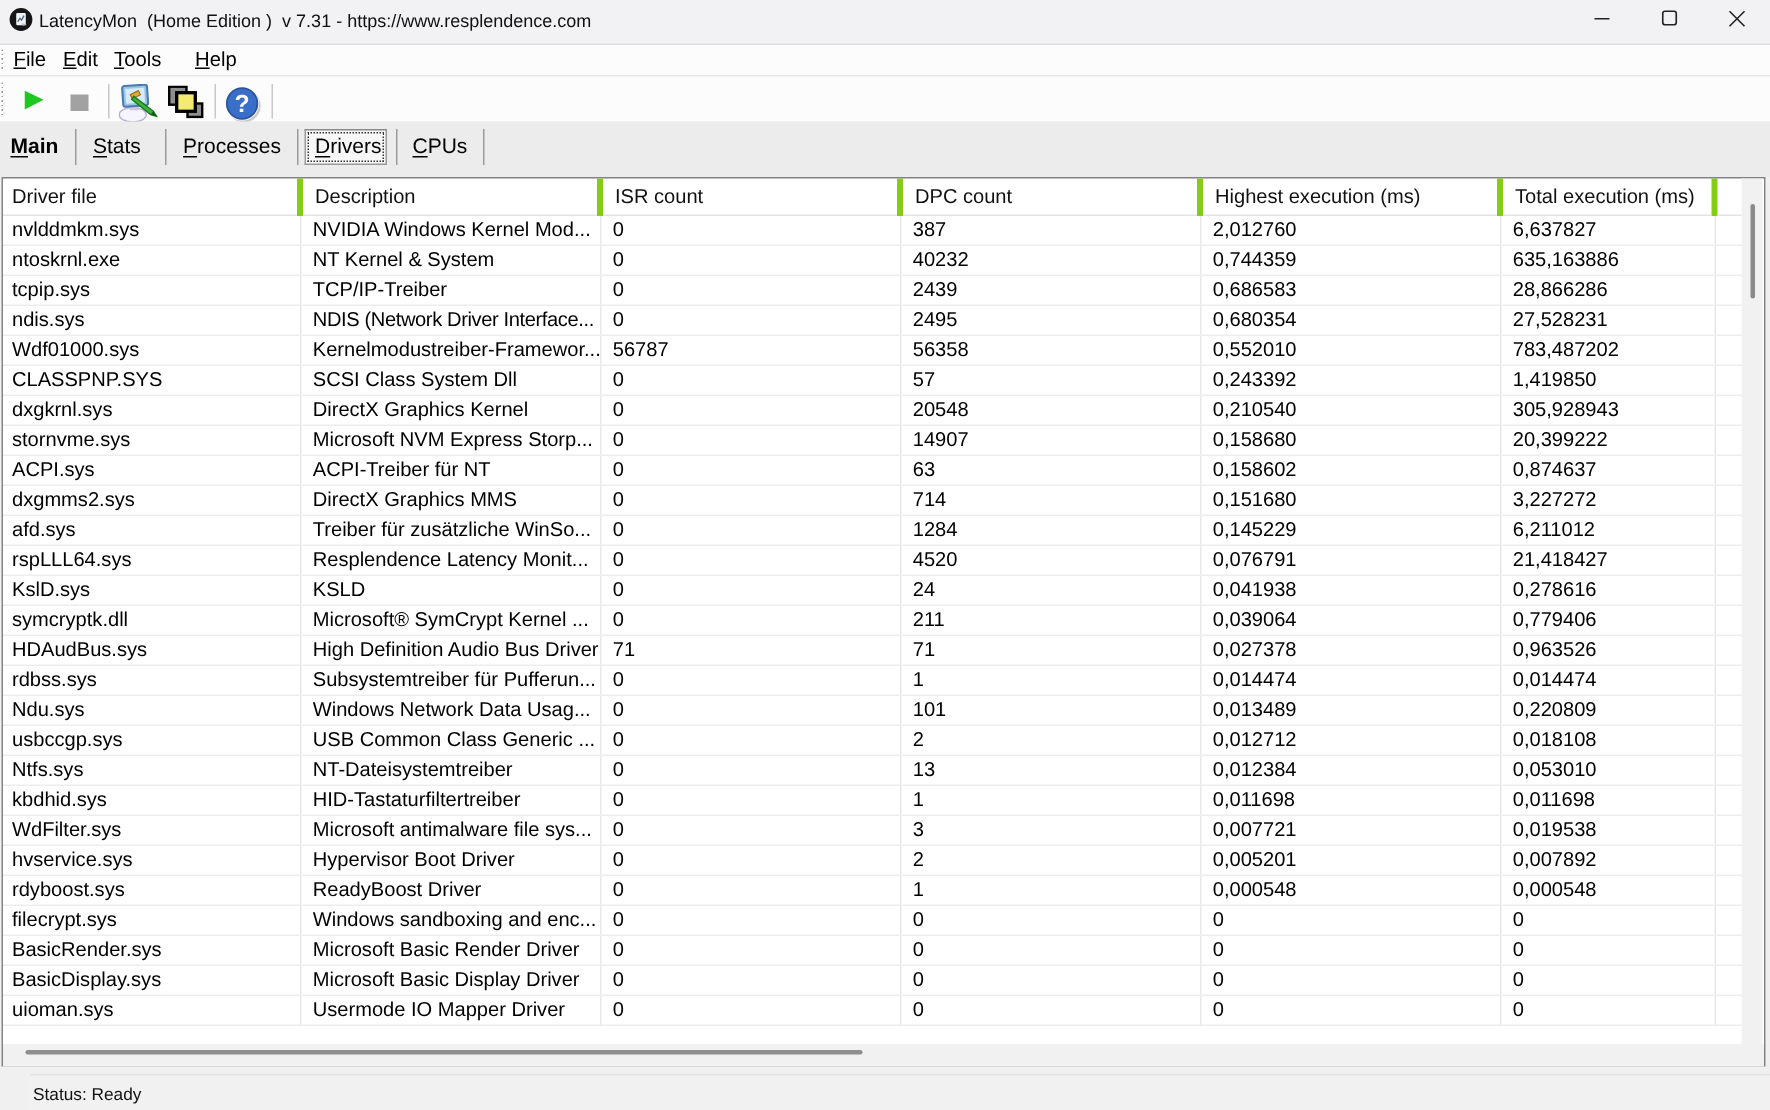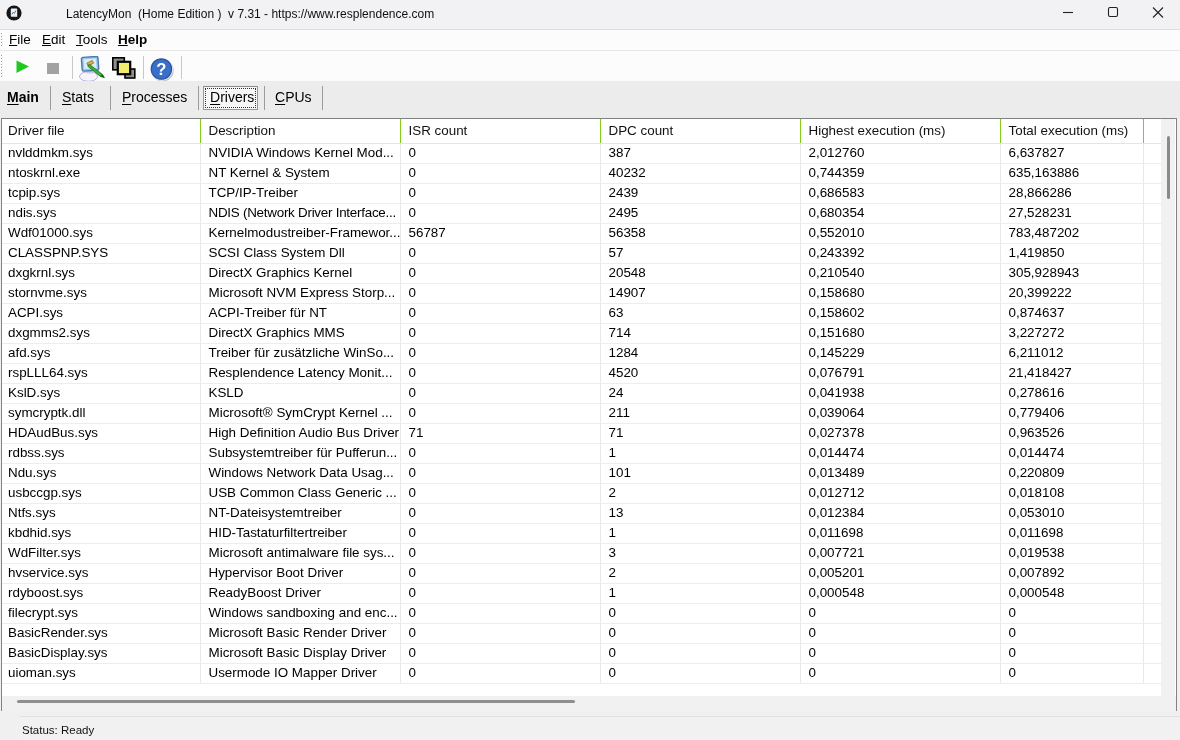--- a/index.html
+++ b/index.html
@@ -1,21 +1,21 @@
 <!DOCTYPE html>
 <html><head>
 <meta charset="utf-8">
 <style>
   html,body{margin:0;padding:0;}
   body{width:1180px;height:740px;position:relative;overflow:hidden;
        font-family:"Liberation Sans",sans-serif;background:#f0f0f0;}
   .abs{position:absolute;}
   
   #titlebar{left:0;top:0;width:1180px;height:29px;background:#f2f2f4;}
-  #title-text{left:26px;top:7px;font-size:12px;color:#101010;white-space:pre;margin-left:40px;}
+  #title-text{left:26px;top:7px;font-size:12px;color:#101010;white-space:pre;}
   
   #menubar{left:0;top:29px;width:1180px;height:21px;background:#fcfcfc;border-top:1px solid #dddde0;box-sizing:border-box;}
   .gripper{width:3px;background-image:repeating-linear-gradient(to bottom,#9a9a9a 0 1px,transparent 1px 3px),repeating-linear-gradient(to bottom,transparent 0 1px,#e8e8e8 1px 2px,transparent 2px 3px);background-size:1px 100%,1px 100%;background-position:0 0,1px 1px;background-repeat:no-repeat;}
   .menuitem{position:absolute;top:2px;font-size:13.5px;color:#000;}
   .menuitem u{text-decoration:underline;text-underline-offset:1px;}
   
   #toolbar{left:0;top:50px;width:1180px;height:31px;background:#fcfcfc;border-top:1px solid #e8e8e8;box-sizing:border-box;}
   .tsep{position:absolute;top:5px;height:23px;width:1px;background:#c8c8c8;}
   
   #tabbar{left:0;top:81px;width:1180px;height:37px;background:#ececec;}
@@ -25,21 +25,21 @@
   #drivers-box{position:absolute;left:203px;top:5px;width:53px;height:22px;background:#f7f7f7;border:1px solid #999;border-top-color:#8a8a8a;}
   #drivers-box:before{content:"";position:absolute;left:1px;top:1px;right:1px;bottom:1px;border:1px dotted #333;}
   
   #tablewrap{left:1px;top:118px;width:1176px;height:593px;border:1px solid #828282;box-sizing:border-box;background:#fff;}
   #hscroll{position:absolute;left:0;top:576.5px;width:1174px;height:15.5px;background:#f1f1f1;}
   #hthumb{position:absolute;left:15px;top:4px;width:558px;height:3.5px;background:#8f8f8f;border-radius:2px;}
   #vscroll{position:absolute;left:1159px;top:0;width:14px;height:576.5px;background:#f1f1f1;}
   #vthumb{position:absolute;left:6px;top:17px;width:3px;height:63px;background:#8a8a8a;border-radius:2px;}
   table{border-collapse:collapse;table-layout:fixed;width:1159px;font-size:13.4px;}
   col.c1{width:198px;}col.c2{width:200px;}col.c3{width:200px;}col.c4{width:200px;}col.c5{width:200px;}col.c6{width:143px;}col.c7{width:18px;}
-  th{height:20px;font-weight:normal;text-align:left;vertical-align:top;padding:4px 0 0 8px;border-right:1px solid #84cc16;border-bottom:1px solid #e4e4e4;color:#111;overflow:hidden;white-space:nowrap;}
+  th{height:20px;font-weight:normal;text-align:left;vertical-align:top;padding:4px 0 0 8px;border-right:4px solid #84cc16;border-bottom:1px solid #e4e4e4;color:#111;overflow:hidden;white-space:nowrap;}
   td{height:18.5px;vertical-align:top;padding:0.5px 0 0 8px;border-right:1px solid #e8e8e8;border-bottom:1px solid #ededed;color:#000;overflow:hidden;white-space:nowrap;}
   th:first-child,td:first-child{padding-left:6px;}
   th:last-child,td:last-child{border-right:none;}
   
   #statusbar{left:0;top:716px;width:1180px;height:24px;background:#f1f1f1;border-top:1px solid #e2e2e2;box-sizing:border-box;margin-left:20px;}
   #status-text{left:2px;top:7px;font-size:11.5px;color:#111;}
 </style>
 </head>
 <body>
   <div class="abs" id="titlebar">
@@ -56,21 +56,21 @@
       <line x1="95" y1="7.5" x2="105" y2="17.5" stroke="#222" stroke-width="1.1"></line>
       <line x1="105" y1="7.5" x2="95" y2="17.5" stroke="#222" stroke-width="1.1"></line>
     </svg>
   </div>
 
   <div class="abs" id="menubar">
     <div class="abs gripper" style="left:1px;top:3px;height:14px;"></div>
     <div class="menuitem" style="left:9px;text-align:center;"><u>F</u>ile</div>
     <div class="menuitem" style="left:42px;"><u>E</u>dit</div>
     <div class="menuitem" style="left:76px;"><u>T</u>ools</div>
-    <div class="menuitem" style="left:118px;font-weight:bold;"><u>H</u>elp</div>
+    <div class="menuitem" style="left:130px;"><u>H</u>elp</div>
   </div>
 
   <div class="abs" id="toolbar">
     <div class="abs gripper" style="left:1px;top:4px;height:23px;"></div>
     <svg class="abs" style="left:16px;top:9px" width="14" height="14" viewBox="0 0 14 14">
       <path d="M0.5 0.5 L13 6.5 L0.5 13 Z" fill="#1ec81e"></path>
     </svg>
     <div class="abs" style="left:47px;top:12px;width:11.5px;height:11px;background:#a2a2a2;"></div>
     <div class="tsep" style="left:72px;"></div>
     <svg class="abs" style="left:79px;top:5px" width="27" height="26" viewBox="0 0 27 26">

